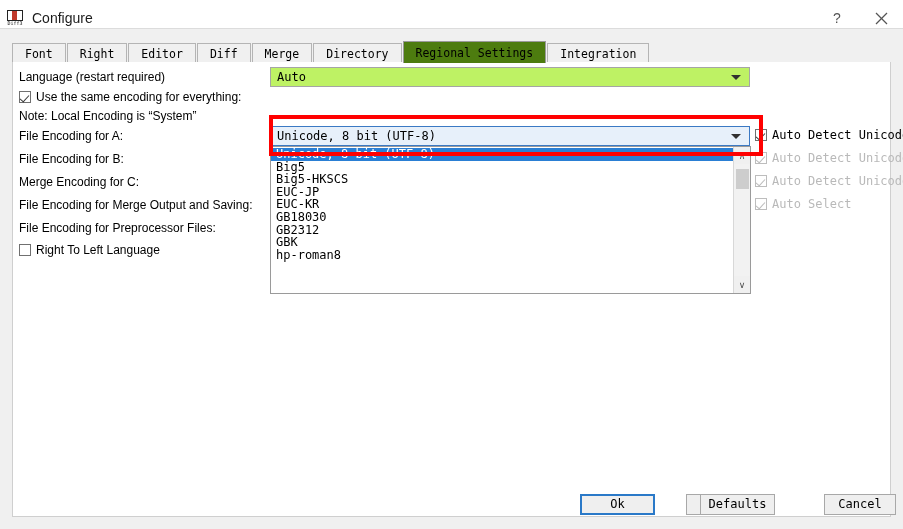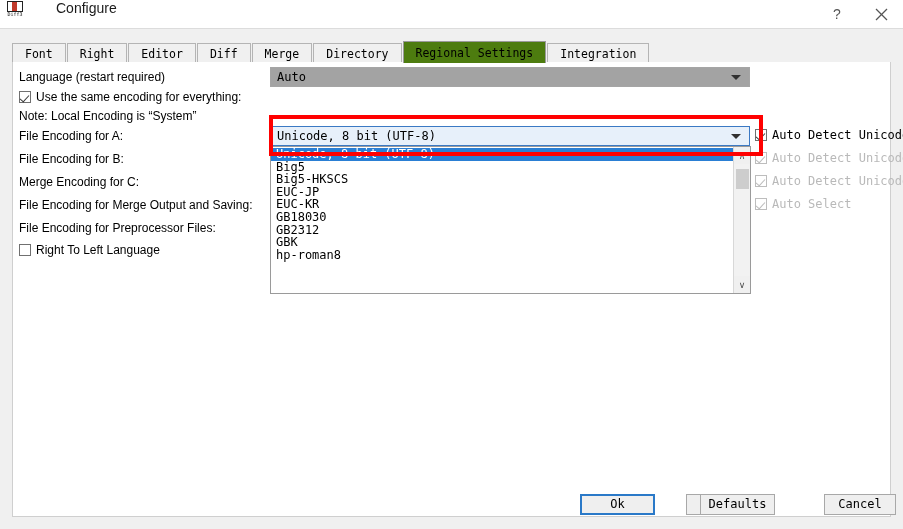--- a/index.html
+++ b/index.html
@@ -17,21 +17,21 @@
     position: relative;
   }
 
   
   .titlebar {
     position: absolute;
     left: 0; top: 0;
     width: 903px; height: 36px;
     background: #ffffff;
     display: flex;
-    gap: 24px;
+    align-items: center;
   }
   .app-icon {
     margin-left: 6px;
     width: 18px; height: 18px;
     position: relative;
     flex: none;
   }
   .app-icon .ic-box {
     position: absolute; left: 1px; top: 1px;
     width: 16px; height: 11px;
@@ -166,21 +166,21 @@
     transform: rotate(42deg);
   }
   .cb.disabled { border-color: #bdbdbd; }
   .cb.disabled.checked::after { border-color: #bcbcbc; }
 
   
   .combo {
     position: absolute;
     box-sizing: border-box;
     border: 1px solid #a5a5a5;
-    background: #a3a3a3;
+    background: #bef264;
     font-family: "DejaVu Sans Mono", monospace;
     font-size: 12px;
     color: #000;
     display: flex;
     align-items: center;
     padding-left: 6px;
   }
   .combo .arrow {
     margin-left: auto;
     margin-right: 8px;

